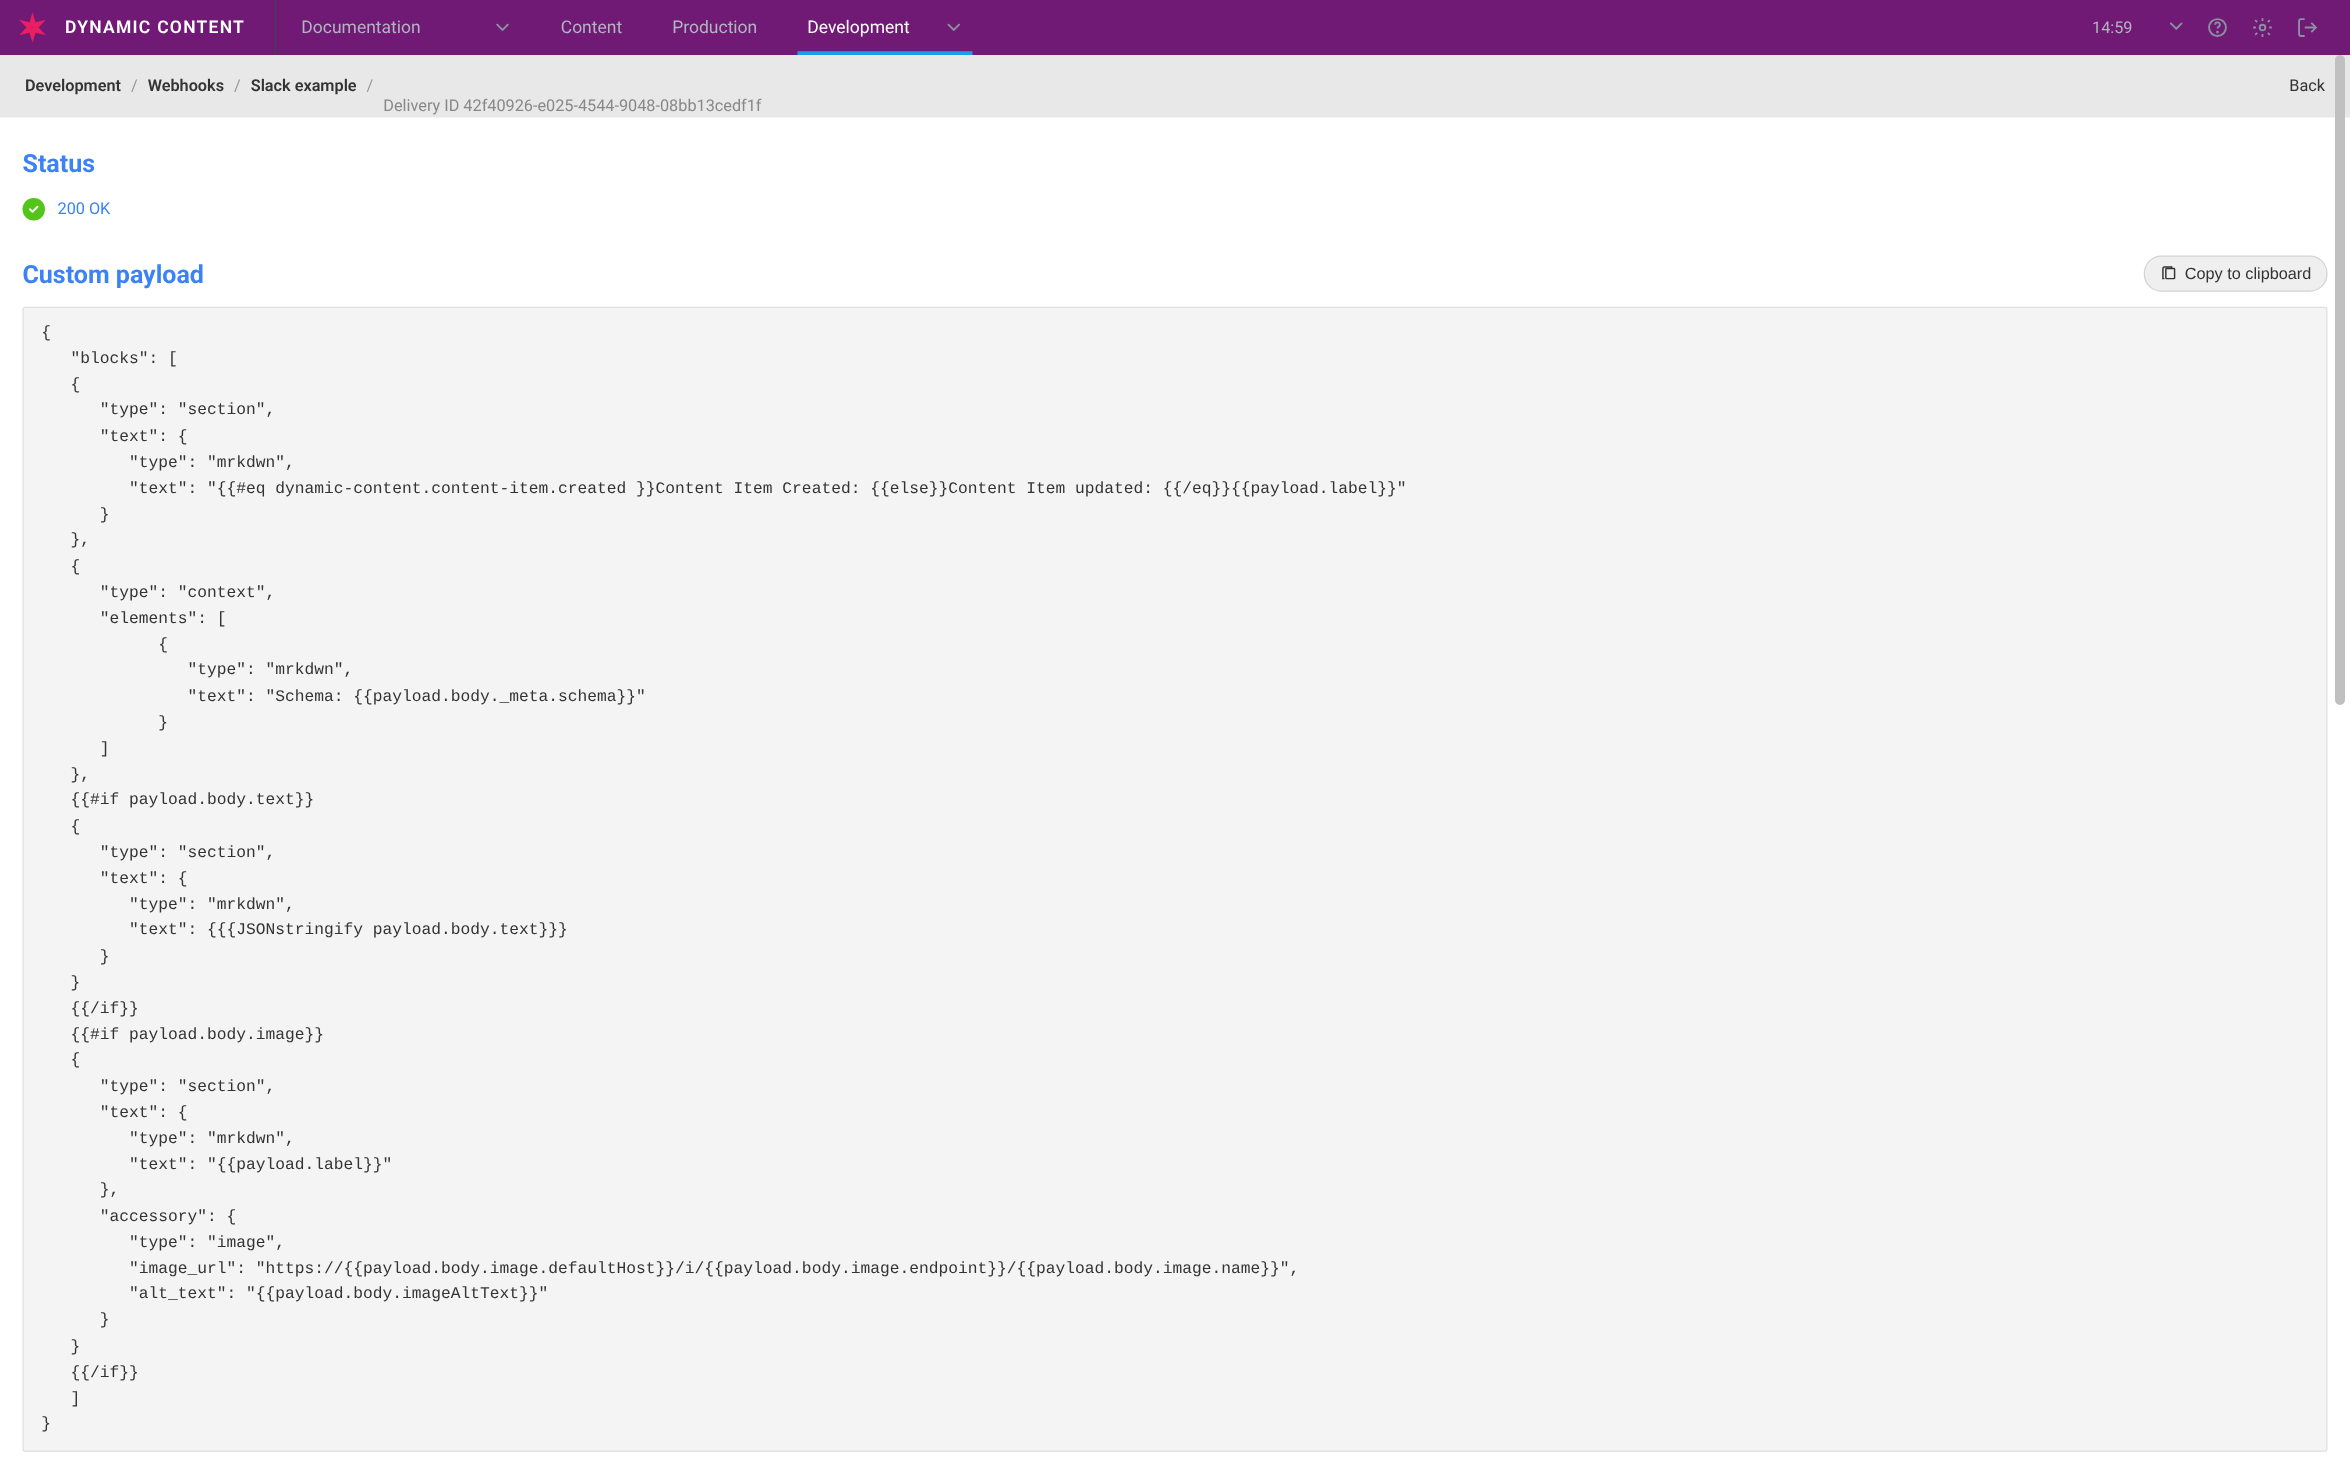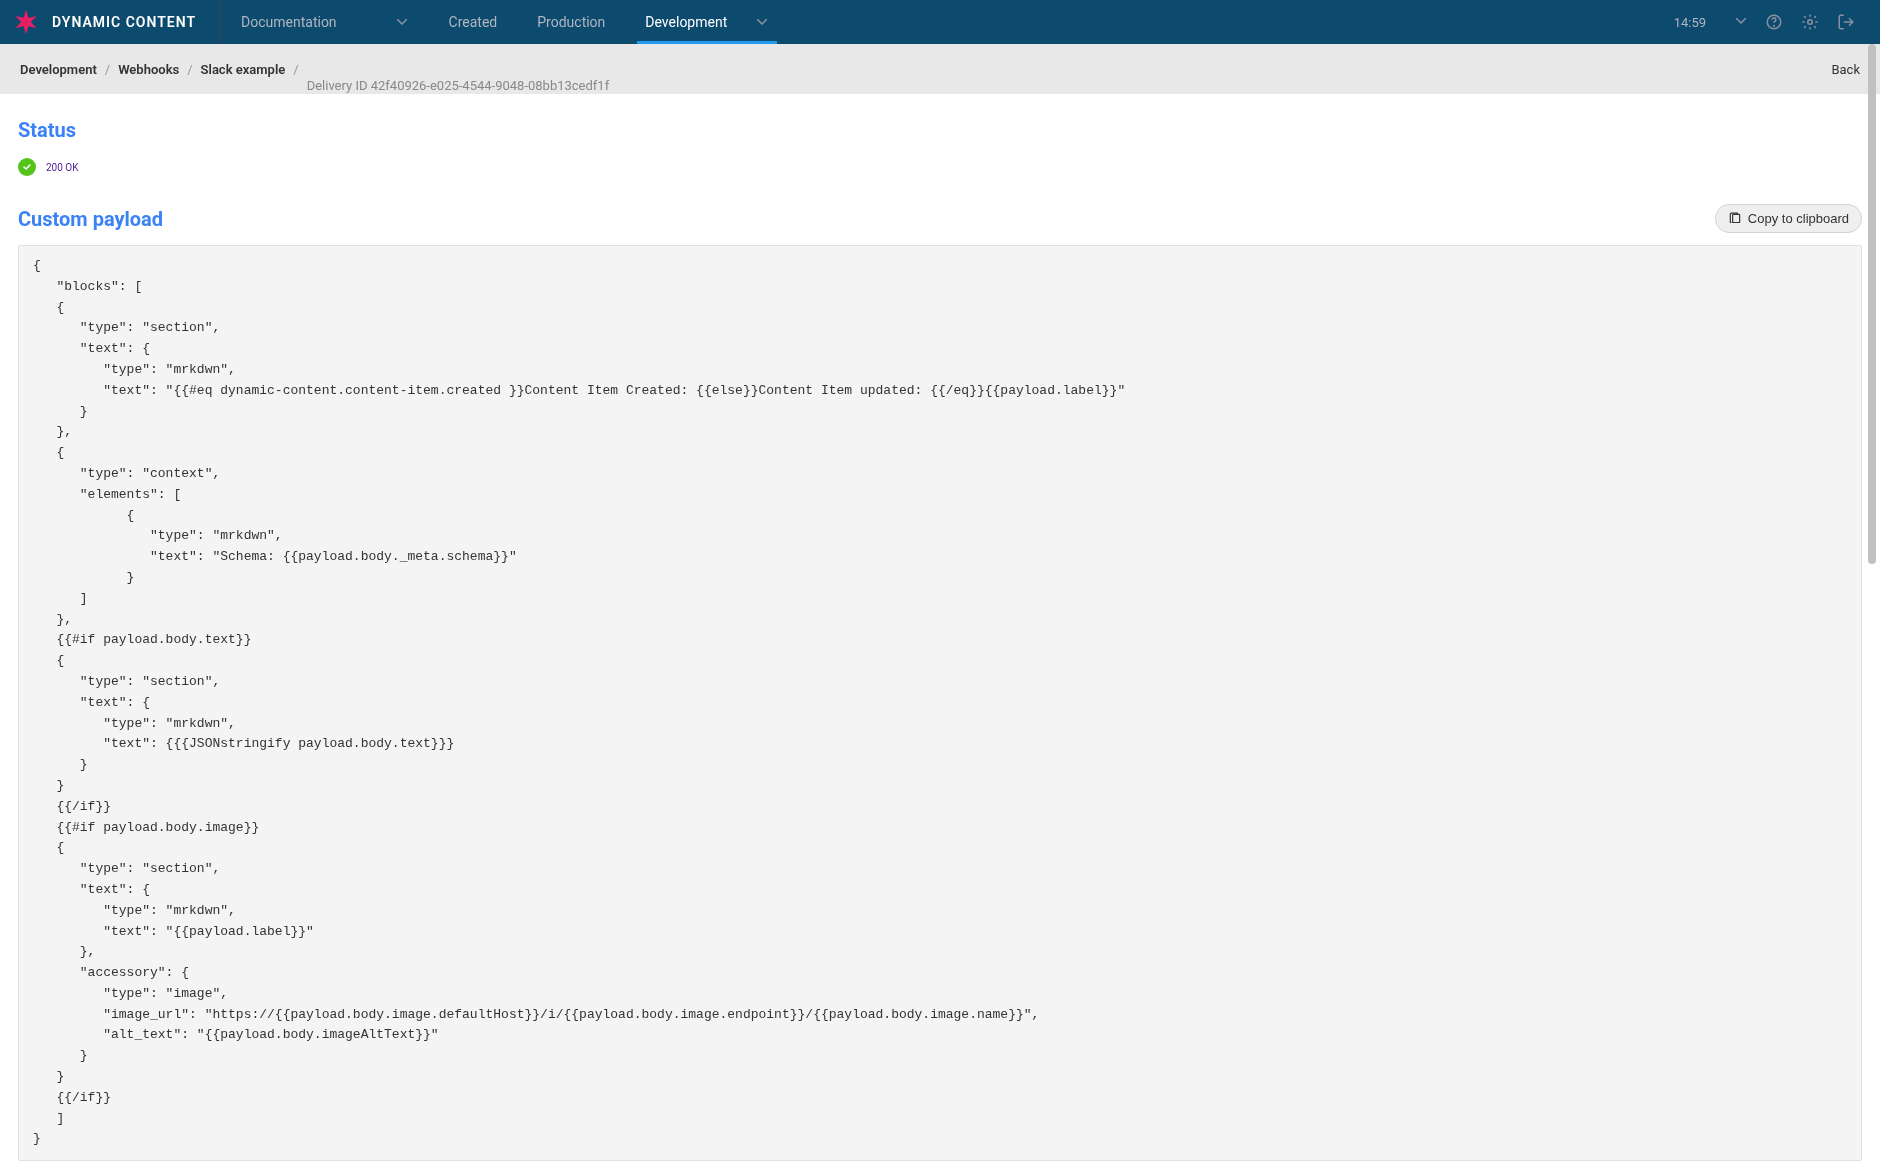--- a/index.html
+++ b/index.html
@@ -7,21 +7,21 @@
       margin: 0;
       padding: 0;
     }
     body {
       font-family: -apple-system, BlinkMacSystemFont, "Segoe UI", Roboto, Helvetica, Arial, sans-serif;
       background: #fff;
       color: #333;
       font-size: 14px;
     }
     .topbar {
-      background: #0c4a6e;
+      background: #701a75;
       height: 44px;
       display: flex;
       align-items: center;
       padding: 0 16px 0 0;
       color: #e0e0e0;
     }
     .logo-container {
       display: flex;
       align-items: center;
       padding: 0 24px 0 12px;
@@ -136,22 +136,22 @@
       display: flex;
       align-items: center;
       justify-content: center;
       margin-right: 10px;
     }
     .status-check svg {
       width: 10px;
       height: 10px;
     }
     .status-text {
-      font-size: 10px;
-      color: #4c1d95;
+      font-size: 13px;
+      color: #3b82f6;
     }
     .payload-header {
       display: flex;
       align-items: center;
       margin-bottom: 12px;
     }
     .copy-btn {
       background: #efefef;
       border: 1px solid #d4d4d4;
       border-radius: 14px;
@@ -211,21 +211,21 @@
 
   <div class="nav-item">
     <span>Documentation</span>
     <span class="nav-dropdown" style="margin-left:60px;">
       <svg viewBox="0 0 10 6" width="10" height="6">
           <path d="M0 0 L5 5 L10 0" stroke="currentColor" fill="none" stroke-width="1.5"></path>
         </svg>
     </span>
   </div>
   <div class="nav-item">
-    <span>Created</span>
+    <span>Content</span>
   </div>
   <div class="nav-item">
     <span>Production</span>
   </div>
   <div class="nav-item active">
     <span>Development</span>
     <span class="nav-dropdown" style="margin-left:30px;">
       <svg viewBox="0 0 10 6" width="10" height="6">
           <path d="M0 0 L5 5 L10 0" stroke="currentColor" fill="none" stroke-width="1.5"></path>
         </svg>

